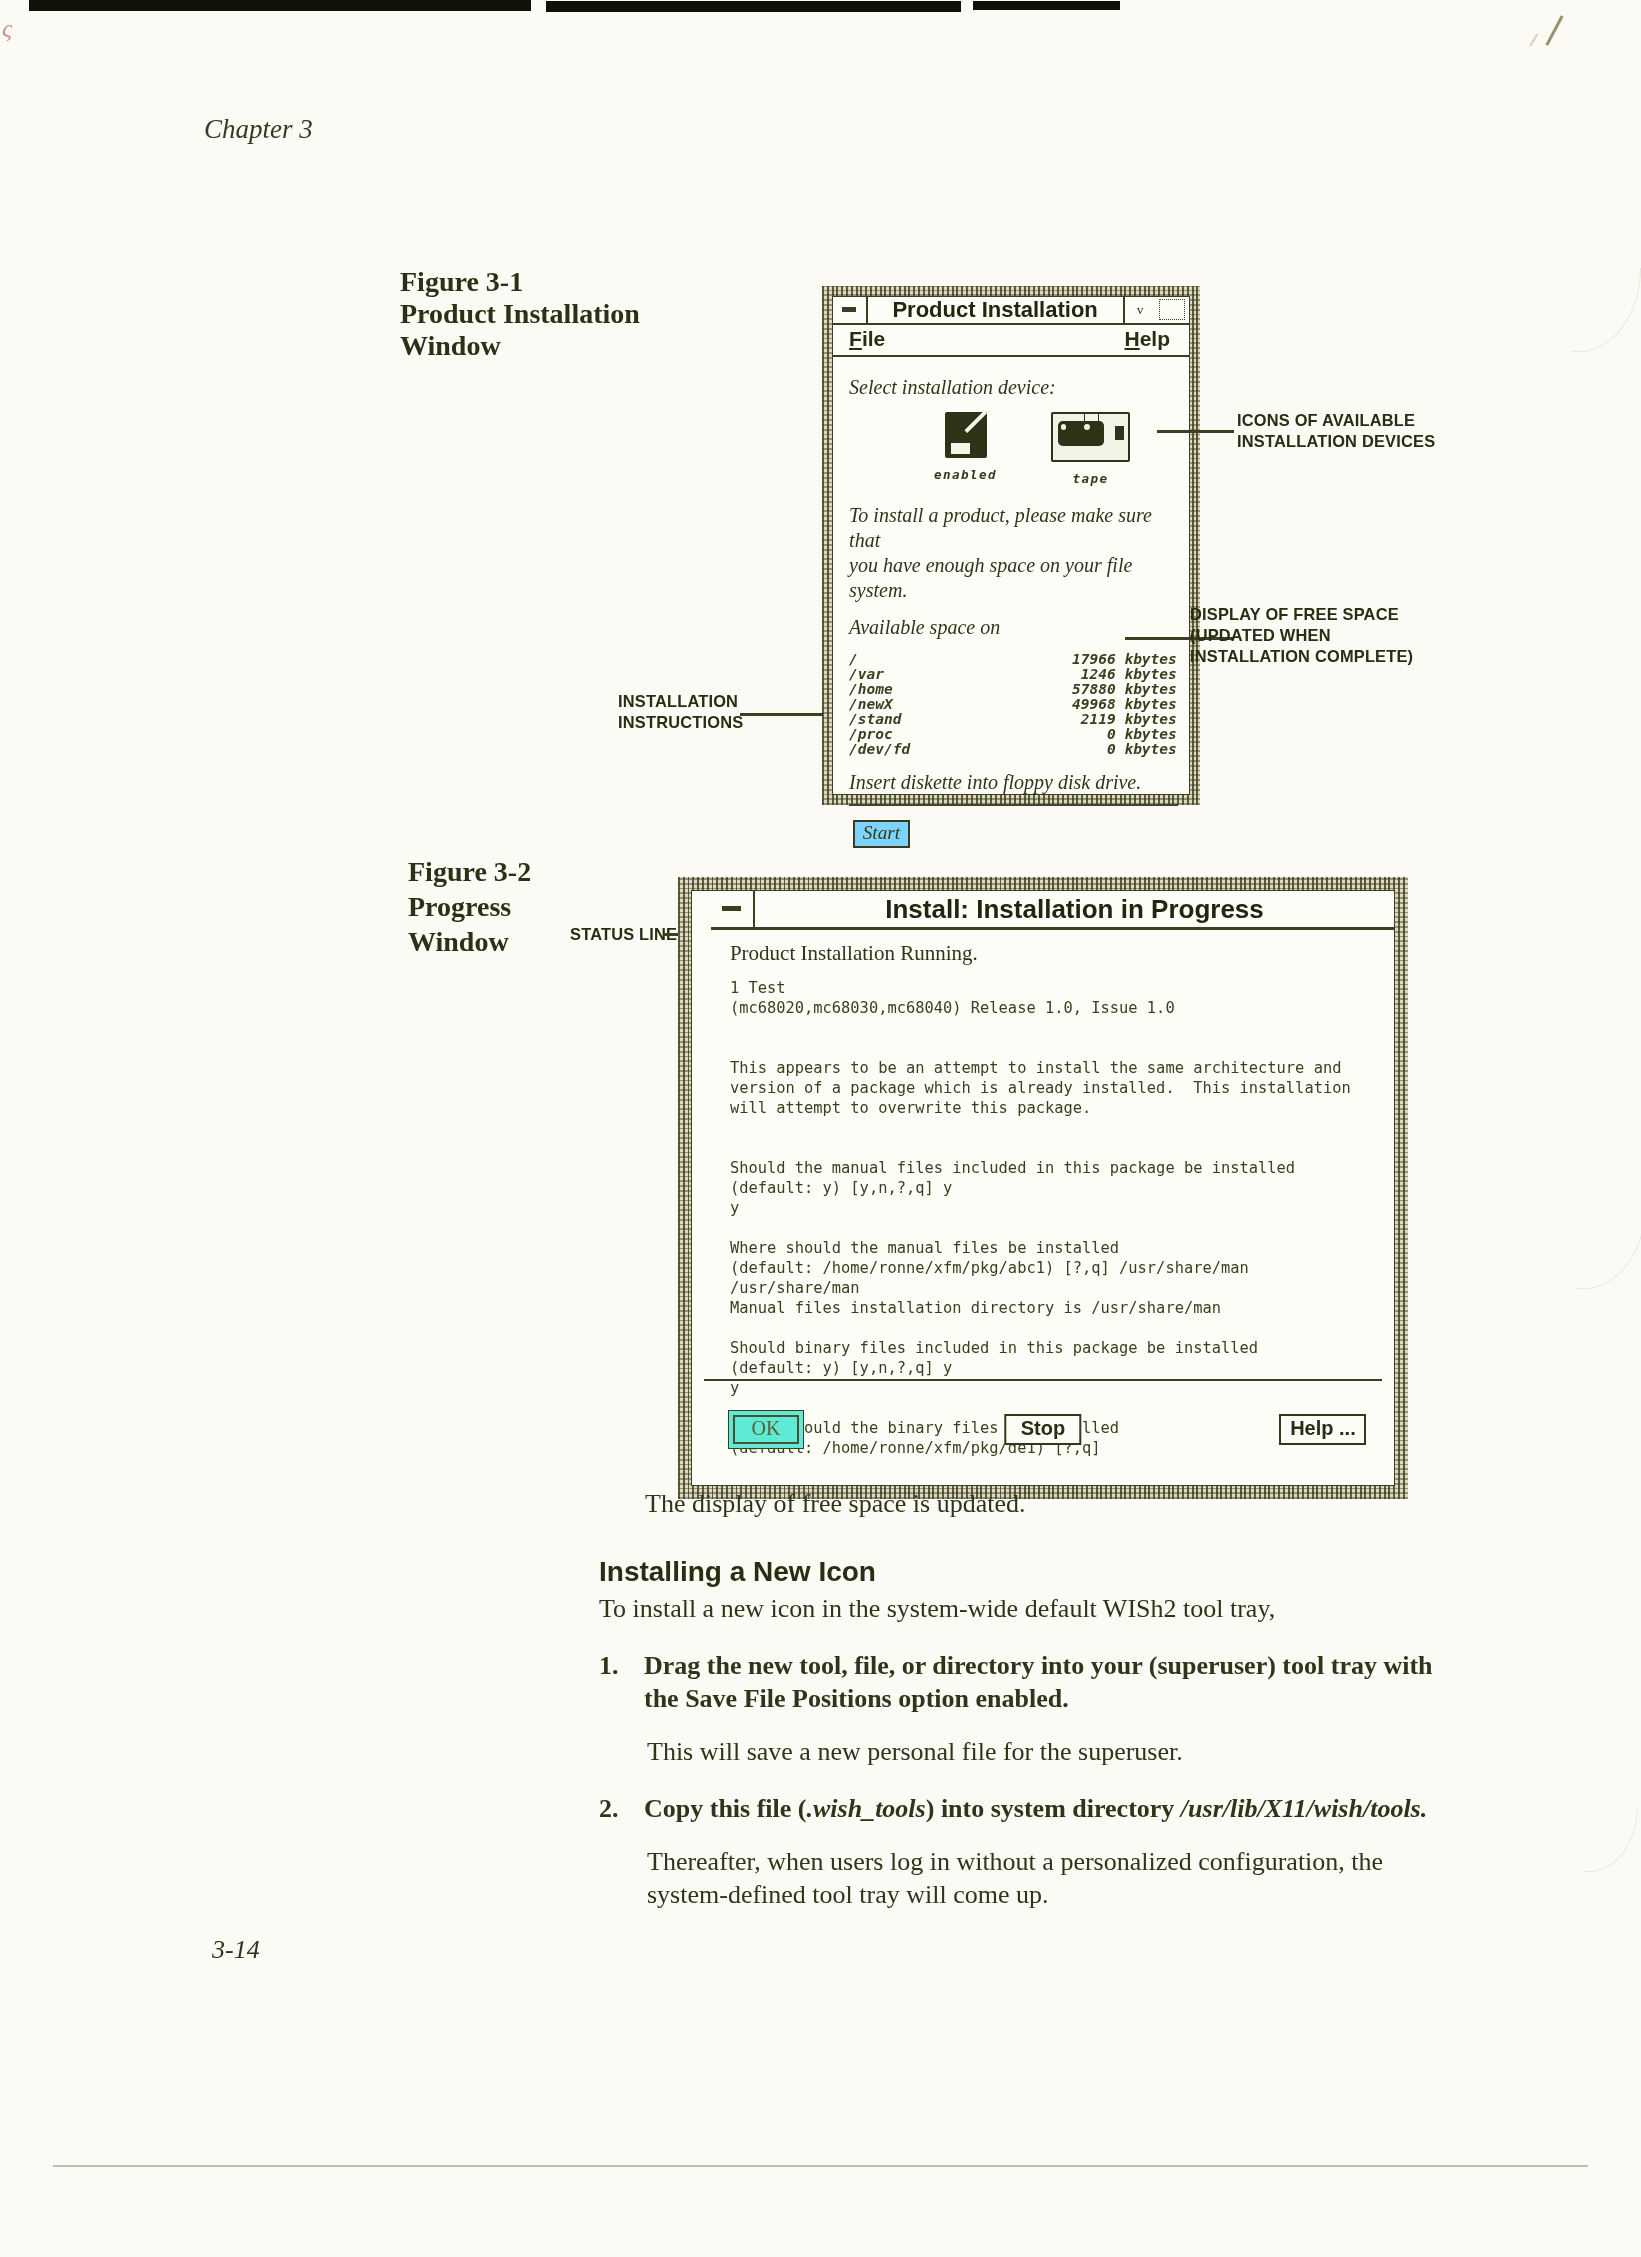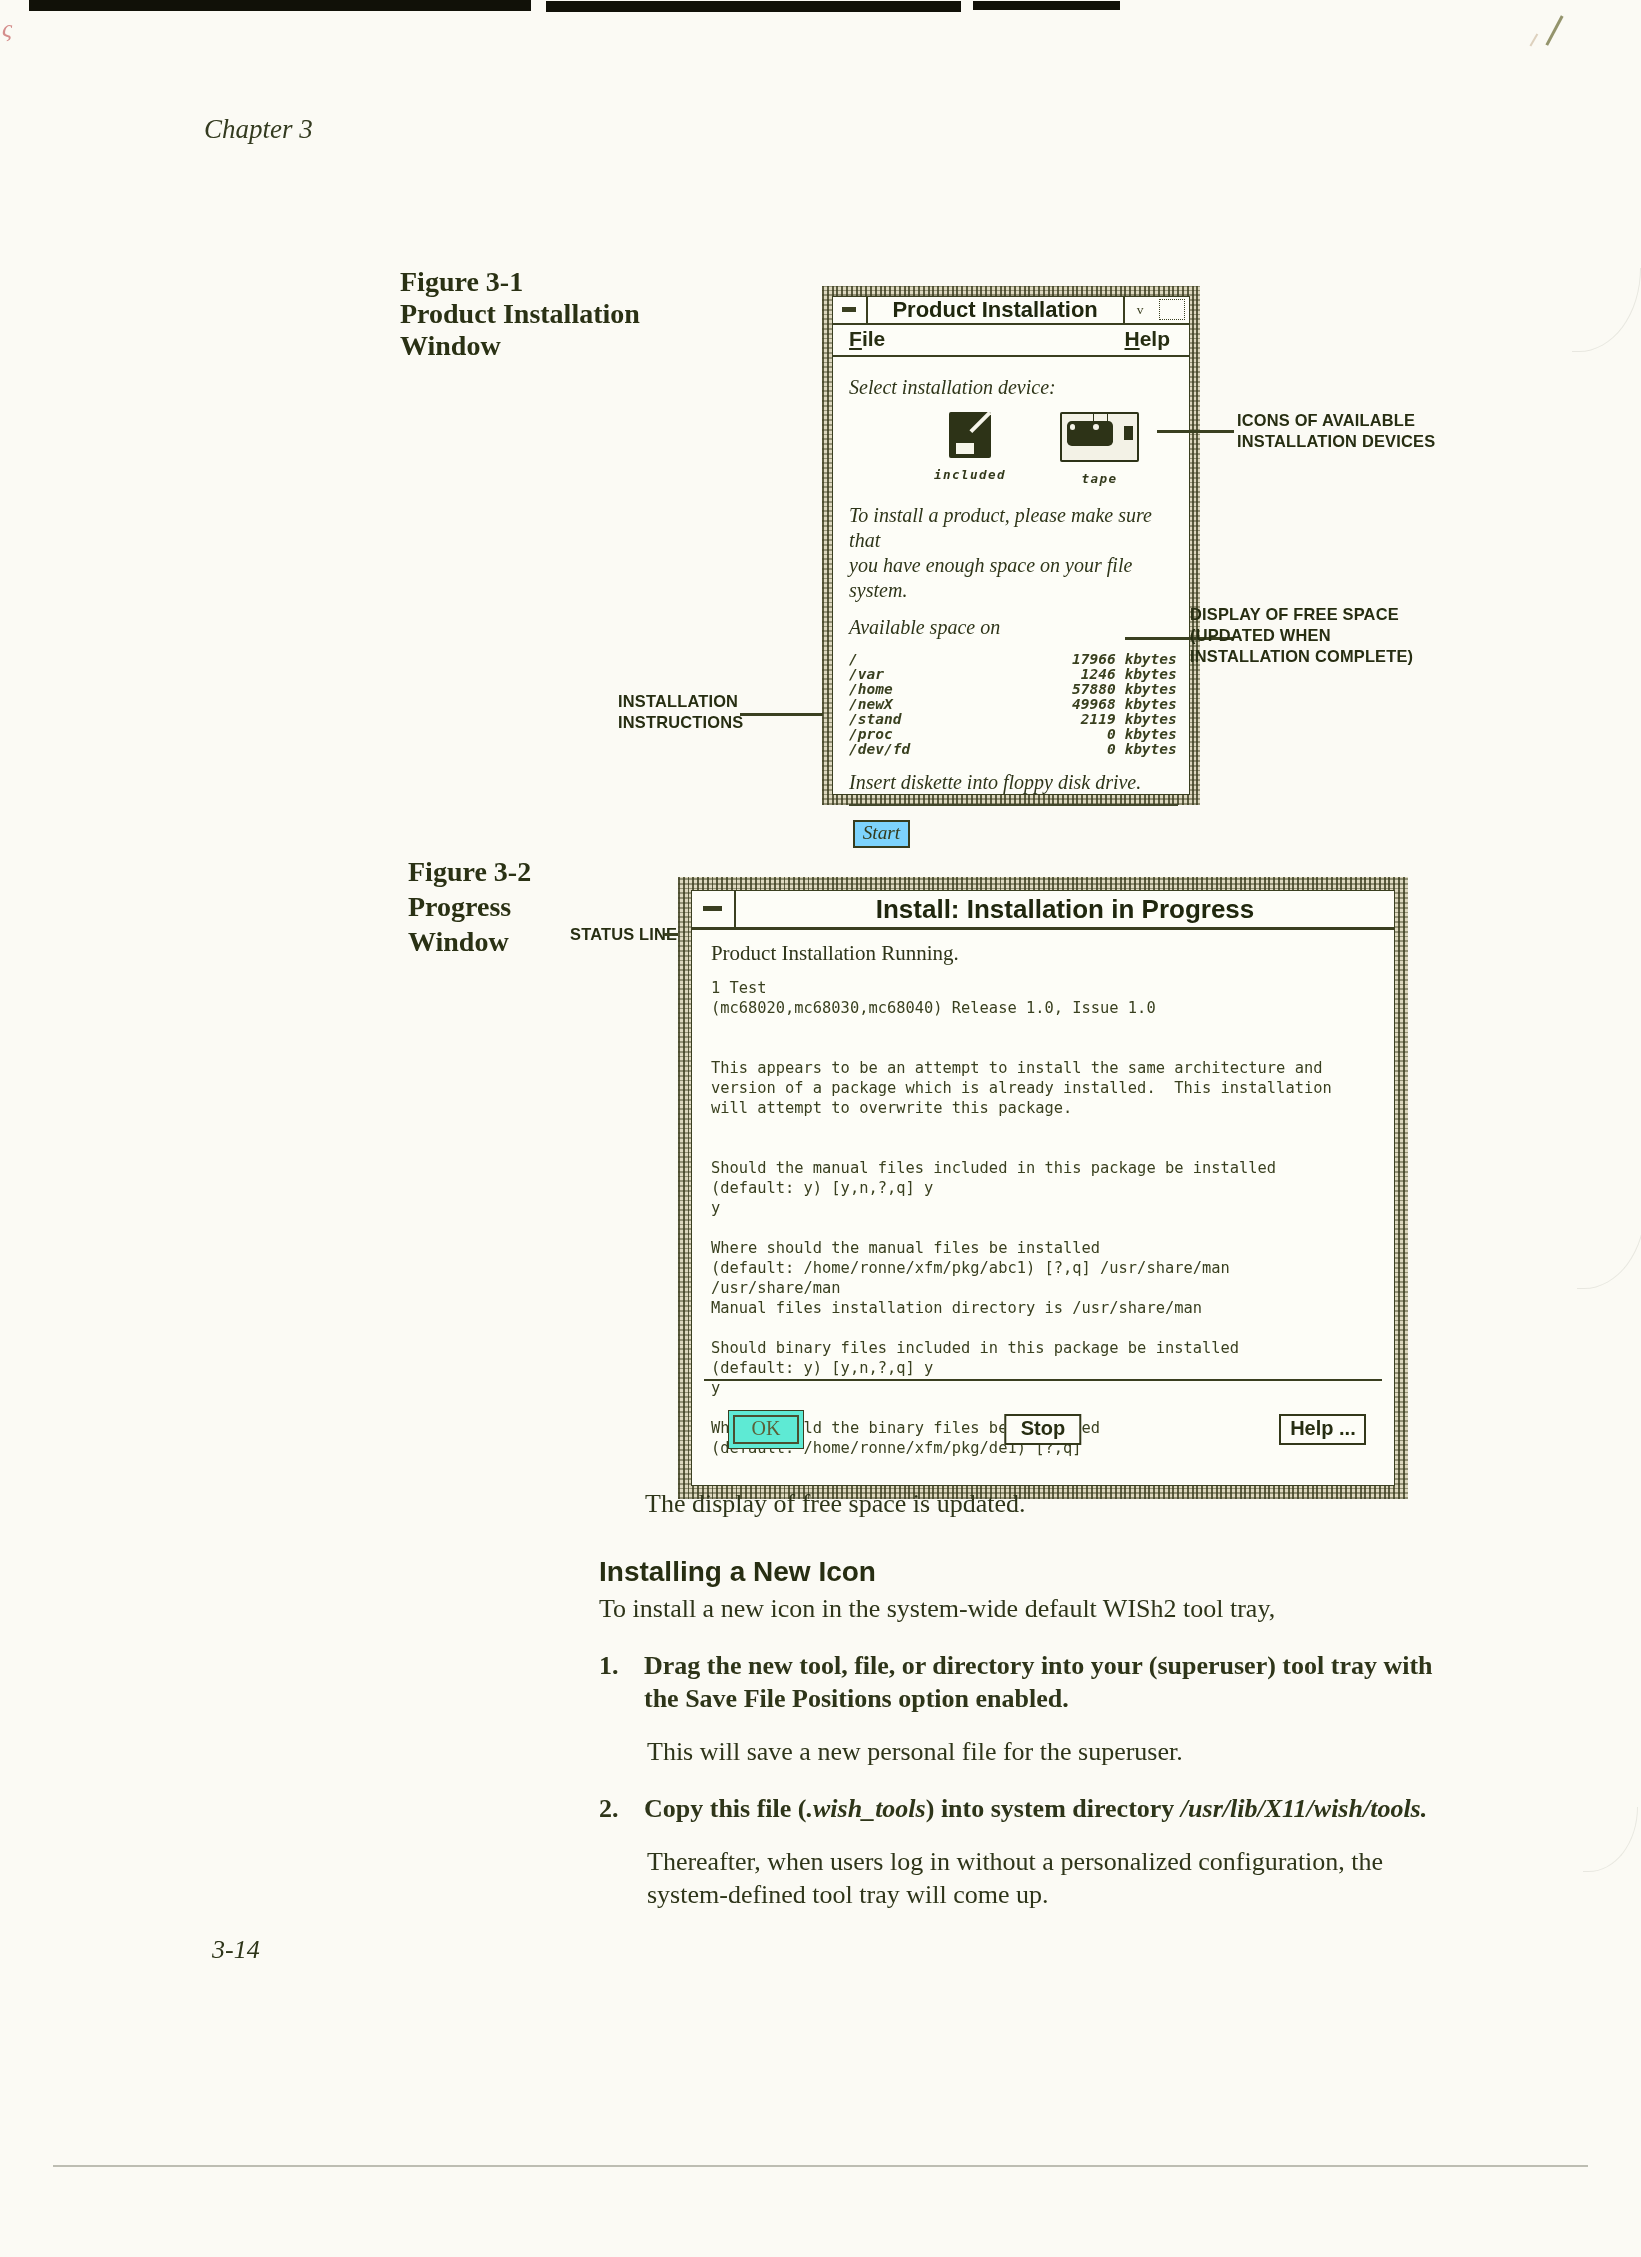--- a/index.html
+++ b/index.html
@@ -139,21 +139,21 @@
         <span class="menu-item">Help</span>
       </div>
       <div class="w1content">
         <div class="w1prompt">Select installation device:</div>
         <div class="iconrow">
           <div class="devblock" style="margin-left:85px;">
             <div class="diskette-icon">
               <div class="slash"></div>
               <div class="label"></div>
             </div>
-            <div class="devlabel">included</div>
+            <div class="devlabel">enabled</div>
           </div>
           <div class="devblock" style="margin-left:54px;">
             <div class="tape-icon">
               <div class="notch"></div>
               <div class="reels"></div>
               <div class="hub1"></div>
               <div class="hub2"></div>
               <div class="latch"></div>
             </div>
             <div class="devlabel">tape</div>
@@ -227,21 +227,21 @@
     <div>Figure 3-2</div>
     <div>Progress</div>
     <div>Window</div>
   </div>
 
   <div class="callout" style="left:570px;top:924px;">STATUS LINE</div>
   <div class="leader" style="left:664px;top:933px;width:27px;"></div>
 
   <div class="xwin" style="left:678px;top:877px;width:730px;height:622px;">
     <div class="hatch"></div>
-    <div class="xinner" style="inset:12.6px;">
+    <div class="xinner" style="inset:12.6px;padding-left:19px;">
       <div class="titlebar" style="height:36px;border-bottom-width:3.9px;">
         <div class="dashbox" style="width:42px;">
           <div class="bar" style="width:18.3px;height:5.8px;"></div>
         </div>
         <div class="wtitle" style="font-size:26px;line-height:36px;">Install: Installation in Progress</div>
       </div>
       <div class="w2status">Product Installation Running.</div>
       <pre class="w2pre">1 Test
 (mc68020,mc68030,mc68040) Release 1.0, Issue 1.0
 

